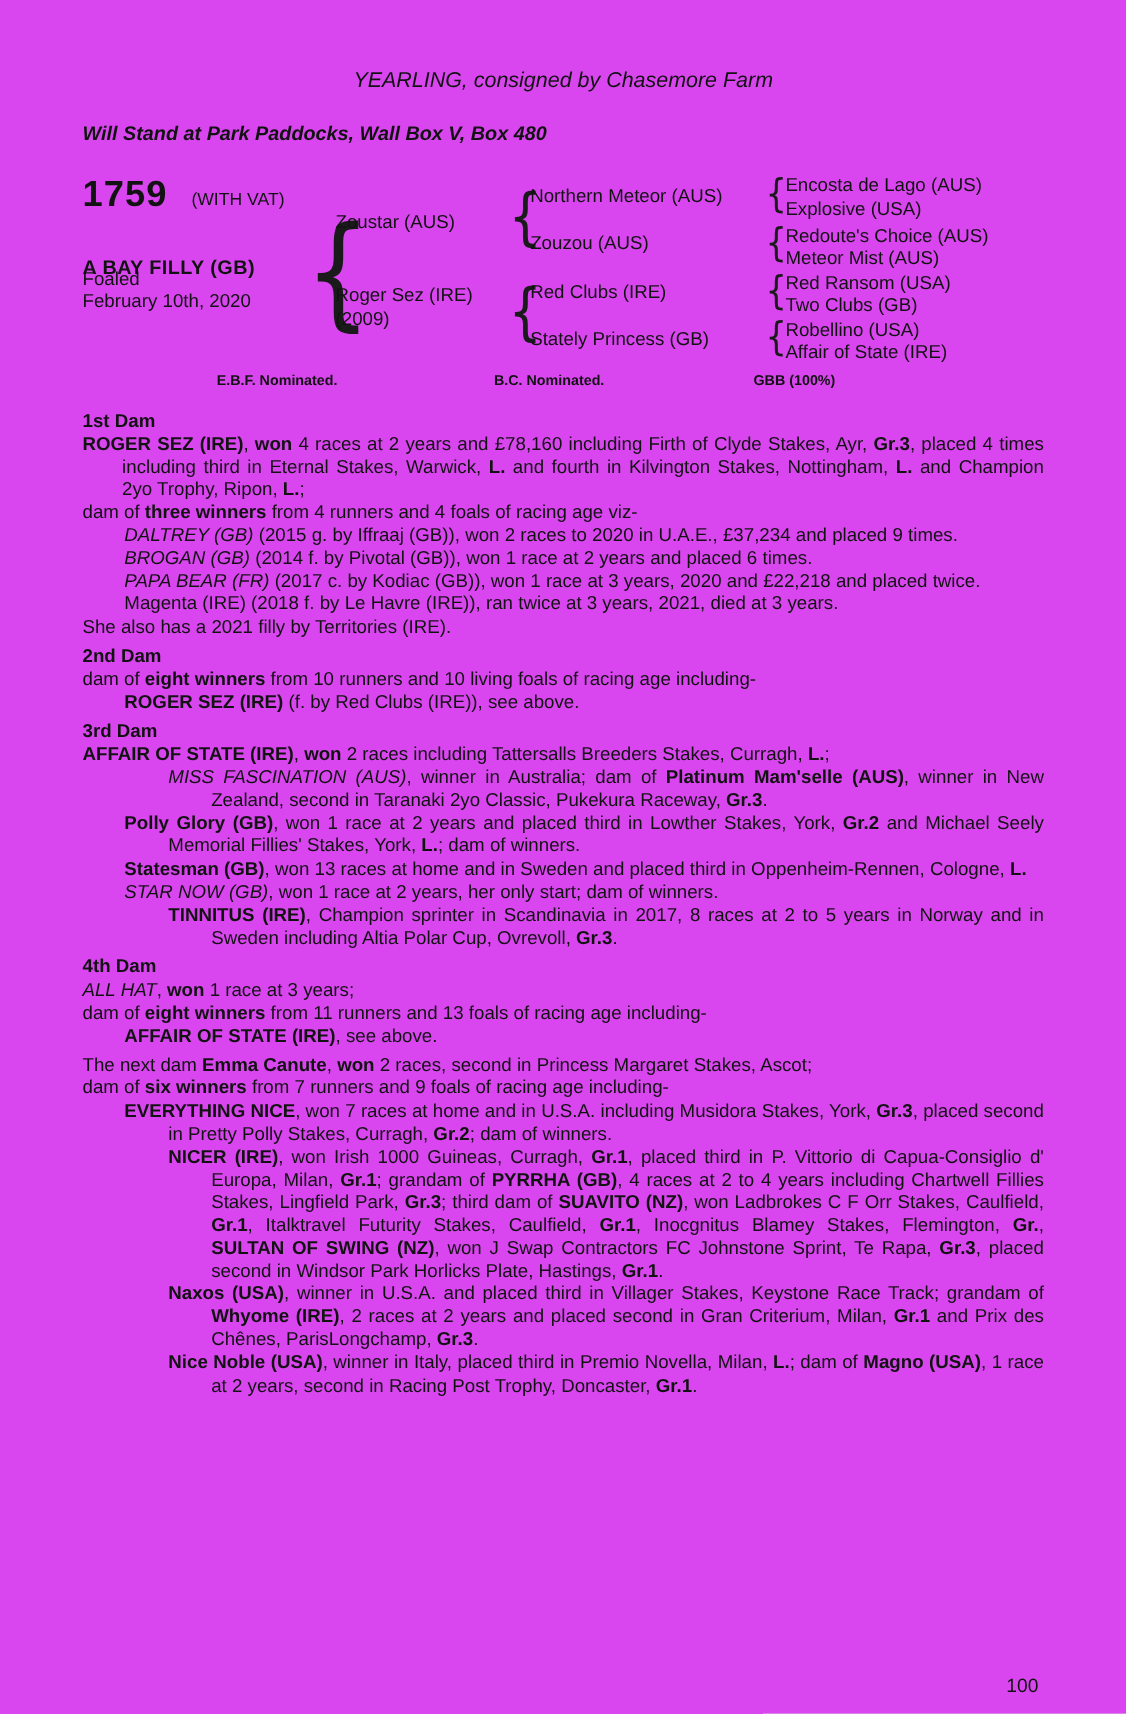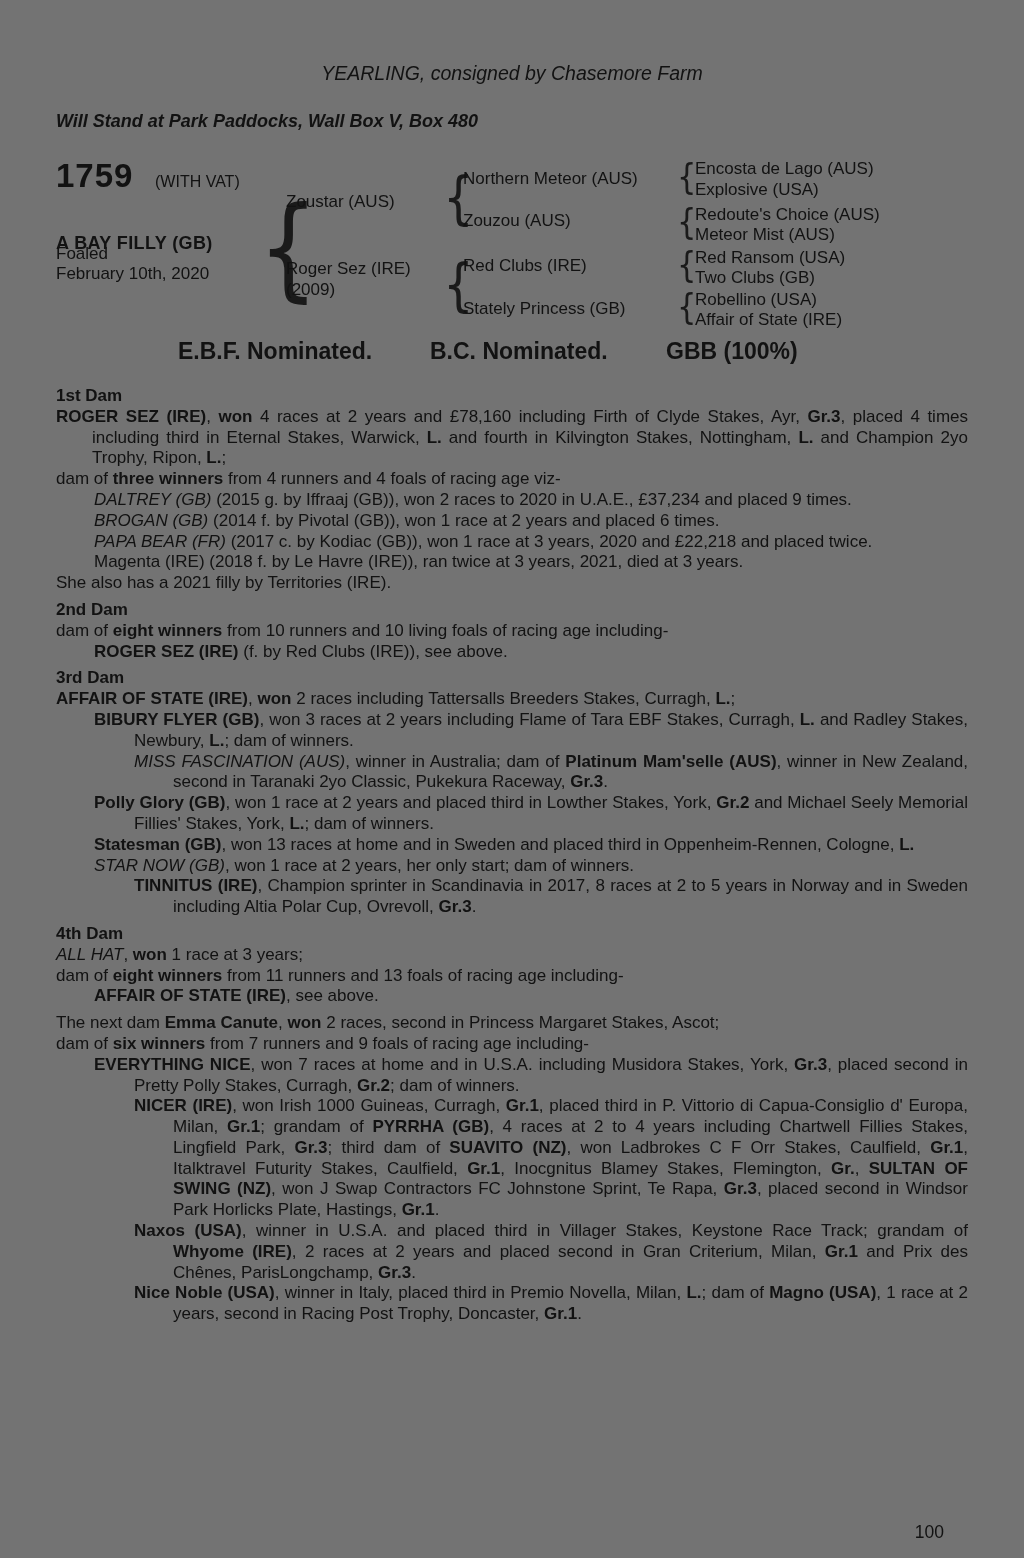--- a/index.html
+++ b/index.html
@@ -1,21 +1,21 @@
 <!DOCTYPE html>
 <html><head>
 <meta charset="utf-8">
 <style>
   html,body{margin:0;padding:0;background:#e8e8e8;}
   .page{
     position:relative;
     width:1024px;height:1558px;
-    background:#737373;
+    background:#d946ef;
     box-sizing:border-box;
-    padding:0 56px;
+    padding:0 75px;
     font-family:"Liberation Sans","DejaVu Sans",sans-serif;
     color:#121212;
     overflow:hidden;
   }
   .title{
     margin-top:62px;
     text-align:center;
     font-style:italic;
     font-size:19.5px;
     line-height:23px;
@@ -38,24 +38,24 @@
     font-family:"DejaVu Sans",sans-serif;
     font-weight:400;
     color:#1a1a1a;
     transform:scaleX(0.85);
     transform-origin:left center;
   }
   .bl{font-size:112px;line-height:122px;}
   .bm{font-size:57px;line-height:62px;}
   .bs{font-size:36px;line-height:39px;}
   
-  .noms{position:relative;height:21px;margin-top:2px;font-weight:bold;font-size:23px;}
+  .noms{position:relative;height:21px;margin-top:2px;font-weight:bold;font-size:13px;}
   .noms span{position:absolute;top:0;white-space:nowrap;}
   
-  #sections{margin-top:27px;font-size:17px;line-height:20.8px;}
+  #sections{margin-top:14px;font-size:17px;line-height:20.8px;}
   .section{margin-top:6px;}
   .section:first-child{margin-top:0;}
   .sec-head{font-weight:bold;}
   .para{text-align:justify;}
   .para span{white-space:pre-wrap;}
   .f{padding-left:0;}
   .h0{padding-left:36px;text-indent:-36px;}
   .h1{padding-left:78px;text-indent:-40px;}
   .h2{padding-left:117px;text-indent:-39px;}
   .b{font-weight:bold;}
@@ -124,21 +124,20 @@
         <div class="para f"><span>She also has a 2021 filly by Territories (IRE).</span></div>
       </div>
       <div class="section">
         <div class="sec-head">2nd Dam</div>
         <div class="para f"><span>dam of </span><span class="b">eight winners</span><span> from 10 runners and 10 living foals of racing age including-</span></div>
         <div class="para h1"><span class="b">ROGER SEZ (IRE)</span><span> (f. by Red Clubs (IRE)), see above.</span></div>
       </div>
       <div class="section">
         <div class="sec-head">3rd Dam</div>
         <div class="para h0"><span class="b">AFFAIR OF STATE (IRE)</span><span>, </span><span class="b">won</span><span> 2 races including Tattersalls Breeders Stakes, Curragh, </span><span class="b">L.</span><span>;</span></div>
-        <div class="para h1"><span class="b">BIBURY FLYER (GB)</span><span>, won 3 races at 2 years including Flame of Tara EBF Stakes, Curragh, </span><span class="b">L.</span><span> and Radley Stakes, Newbury, </span><span class="b">L.</span><span>; dam of winners.</span></div>
         <div class="para h2"><span class="i">MISS FASCINATION (AUS)</span><span>, winner in Australia; dam of </span><span class="b">Platinum Mam'selle (AUS)</span><span>, winner in New Zealand, second in Taranaki 2yo Classic, Pukekura Raceway, </span><span class="b">Gr.3</span><span>.</span></div>
         <div class="para h1"><span class="b">Polly Glory (GB)</span><span>, won 1 race at 2 years and placed third in Lowther Stakes, York, </span><span class="b">Gr.2</span><span> and Michael Seely Memorial Fillies' Stakes, York, </span><span class="b">L.</span><span>; dam of winners.</span></div>
         <div class="para h1"><span class="b">Statesman (GB)</span><span>, won 13 races at home and in Sweden and placed third in Oppenheim-Rennen, Cologne, </span><span class="b">L.</span></div>
         <div class="para h1"><span class="i">STAR NOW (GB)</span><span>, won 1 race at 2 years, her only start; dam of winners.</span></div>
         <div class="para h2"><span class="b">TINNITUS (IRE)</span><span>, Champion sprinter in Scandinavia in 2017, 8 races at 2 to 5 years in Norway and in Sweden including Altia Polar Cup, Ovrevoll, </span><span class="b">Gr.3</span><span>.</span></div>
       </div>
       <div class="section">
         <div class="sec-head">4th Dam</div>
         <div class="para h0"><span class="i">ALL HAT</span><span>, </span><span class="b">won</span><span> 1 race at 3 years;</span></div>
         <div class="para f"><span>dam of </span><span class="b">eight winners</span><span> from 11 runners and 13 foals of racing age including-</span></div>

